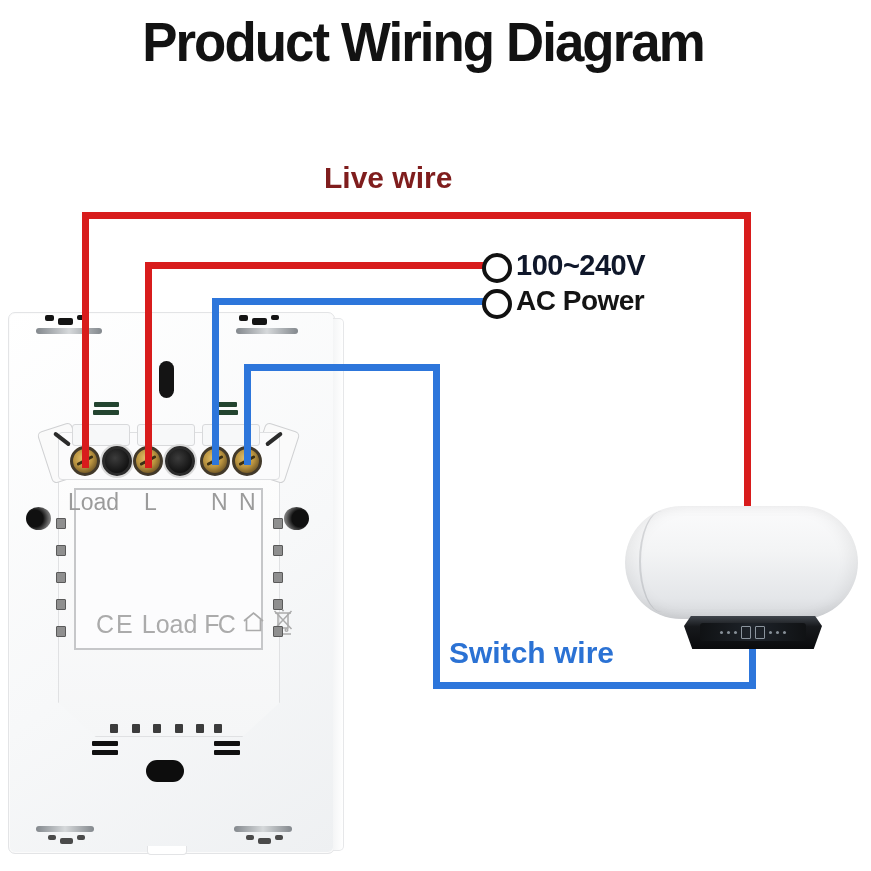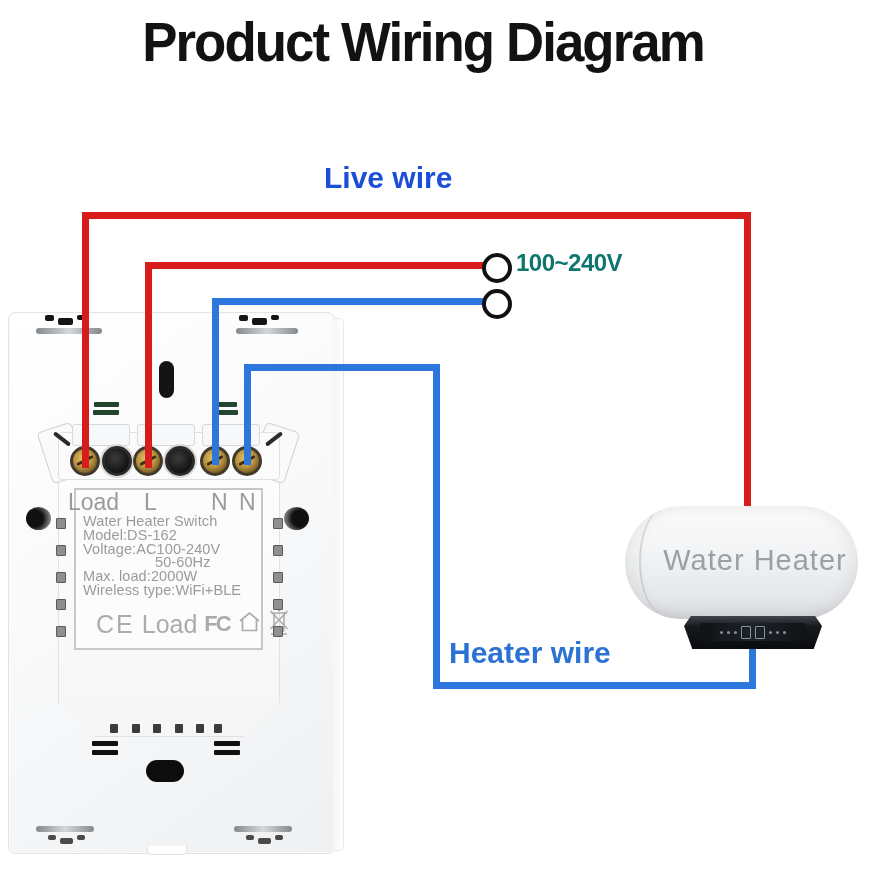--- a/index.html
+++ b/index.html
@@ -3,23 +3,23 @@
 <meta charset="utf-8">
 <style>
   html,body{margin:0;padding:0;background:#ffffff;}
   #stage{position:relative;width:871px;height:871px;background:#ffffff;overflow:hidden;
          font-family:"Liberation Sans","DejaVu Sans",sans-serif;}
   .abs{position:absolute;}
 
   
   #title{left:0;top:10px;width:846px;text-align:center;font-size:55px;font-weight:bold;
          color:#121212;letter-spacing:-2px;transform:scaleX(.96);transform-origin:center;z-index:7;}
-  #live-label{left:324px;top:161px;font-size:30px;font-weight:bold;color:#1d4ed8;z-index:7;}
+  #live-label{left:324px;top:161px;font-size:30px;font-weight:bold;color:#7f1d1d;z-index:7;}
   #neutral-label{left:449px;top:636px;font-size:30px;font-weight:bold;color:#2b72d4;z-index:7;}
-  #pw1{left:516px;top:249px;font-size:24px;font-weight:600;color:#0f766e;letter-spacing:-.5px;z-index:7;}
+  #pw1{left:516px;top:249px;font-size:29px;font-weight:600;color:#0f172a;letter-spacing:-.5px;z-index:7;}
   #pw2{left:516px;top:285px;font-size:28px;font-weight:600;color:#141414;letter-spacing:-.5px;z-index:7;}
   .term-circle{width:22px;height:22px;border:4px solid #111;border-radius:50%;background:#fff;z-index:7;}
   #circle-live{left:482px;top:253px;}
   #circle-neutral{left:482px;top:289px;}
 
   
   .wire{position:absolute;z-index:4;}
   .red{background:#d81c1c;}
   .blue{background:#2d76db;}
   #r-h1{left:82px;top:212px;width:669px;height:7px;}
@@ -80,21 +80,21 @@
   #sc4{left:165px;top:446px;} #sc5{left:200px;top:446px;} #sc6{left:232px;top:446px;}
 
   #label-box{left:74px;top:488px;width:185px;height:158px;border:2px solid #c6c7c9;background:#fcfcfd;z-index:3;}
   .tlabel{top:489px;font-size:23px;color:#9b9b9b;z-index:3;}
   #tl-load{left:68px;} #tl-l{left:144px;} #tl-n1{left:211px;} #tl-n2{left:239px;}
   #spec{left:83px;top:515px;width:172px;font-size:14.5px;line-height:13.8px;color:#9b9b9b;z-index:3;letter-spacing:.1px;}
   #spec .indent{padding-left:72px;}
   #certs{left:80px;top:609px;width:178px;height:30px;display:flex;align-items:center;gap:7px;color:#ababab;z-index:3;}
   #cert-ce{font-size:25px;letter-spacing:2px;margin-left:16px;}
   #cert-rohs{font-size:25px;letter-spacing:0;}
-  #cert-fcc{font-size:22px;font-weight:bold;letter-spacing:-2px;}
+  #cert-fcc{font-size:25px;font-weight:normal;letter-spacing:-2px;}
   .sideclip{width:8px;height:9px;background:#8f8f8f;border:1px solid #5a5a5a;border-radius:1px;z-index:3;}
   .botclip{width:8px;height:9px;background:#3c3c3c;border-radius:1px;z-index:3;top:724px;}
   .bbar{background:#101010;border-radius:1px;height:5px;width:26px;z-index:3;}
   #oval-bottom{left:146px;top:760px;width:38px;height:22px;background:#0d0d0d;border-radius:11px;z-index:2;}
   #notch{left:147px;top:846px;width:38px;height:8px;background:#fff;border:1px solid #e3e4e6;border-top:none;
          border-radius:0 0 4px 4px;z-index:2;}
 
   
   #heater{left:625px;top:506px;width:233px;height:113px;border-radius:57px;z-index:5;
           background:linear-gradient(180deg,#fbfbfc 0%,#f3f4f5 40%,#e4e6e9 82%,#d4d6d9 100%);
@@ -126,24 +126,25 @@
   <div class="wire red" id="r-v2"></div>
   <div class="wire blue" id="b-h1"></div>
   <div class="wire blue" id="b-v1"></div>
   <div class="wire blue" id="b-h2"></div>
   <div class="wire blue" id="b-v2a"></div>
   <div class="wire blue" id="b-v2b"></div>
   <div class="wire blue" id="b-h3"></div>
   <div class="wire blue" id="b-v3"></div>
 
   <div class="abs" id="live-label">Live wire</div>
-  <div class="abs" id="neutral-label">Heater wire</div>
+  <div class="abs" id="neutral-label">Switch wire</div>
   <div class="abs term-circle" id="circle-live"></div>
   <div class="abs term-circle" id="circle-neutral"></div>
   <div class="abs" id="pw1">100~240V</div>
+  <div class="abs" id="pw2">AC Power</div>
 
   <div class="abs" id="plate"></div>
   <div class="abs" id="plate-side"></div>
 
   <div class="abs slot" id="slot-tl"></div>
   <div class="abs slot" id="slot-tr"></div>
   <div class="abs slot" id="slot-bl"></div>
   <div class="abs slot" id="slot-br"></div>
 
   <div class="abs clipmark" style="left:45px;top:315px;width:9px;height:6px;"></div>
@@ -177,28 +178,20 @@
   <div class="abs screw empty" id="sc4"></div>
   <div class="abs screw wired" id="sc5"></div>
   <div class="abs screw wired" id="sc6"></div>
 
   <div class="abs" id="label-box"></div>
   <div class="abs tlabel" id="tl-load">Load</div>
   <div class="abs tlabel" id="tl-l">L</div>
   <div class="abs tlabel" id="tl-n1">N</div>
   <div class="abs tlabel" id="tl-n2">N</div>
 
-  <div class="abs" id="spec">
-    <div>Water Heater Switch</div>
-    <div>Model:DS-162</div>
-    <div>Voltage:AC100-240V</div>
-    <div class="indent">50-60Hz</div>
-    <div>Max. load:2000W</div>
-    <div>Wireless type:WiFi+BLE</div>
-  </div>
 
   <div class="abs" id="certs">
     <span id="cert-ce">CE</span>
     <span id="cert-rohs">Load</span>
     <span id="cert-fcc">FC</span>
     <span>
       <svg width="25" height="24" viewBox="0 0 24 24" fill="none" stroke="#ababab" stroke-width="1.7">
         <path d="M2.5 11 L12 3 L21.5 11"></path>
           <path d="M5 9.5 V20.5 H19 V9.5"></path>
       </svg>
@@ -243,21 +236,20 @@
   <div class="abs" id="notch"></div>
 
   <div class="abs clipmark light" style="left:48px;top:835px;width:8px;height:5px;"></div>
   <div class="abs clipmark light" style="left:60px;top:838px;width:13px;height:6px;"></div>
   <div class="abs clipmark light" style="left:77px;top:835px;width:8px;height:5px;"></div>
   <div class="abs clipmark light" style="left:246px;top:835px;width:8px;height:5px;"></div>
   <div class="abs clipmark light" style="left:258px;top:838px;width:13px;height:6px;"></div>
   <div class="abs clipmark light" style="left:275px;top:835px;width:8px;height:5px;"></div>
 
   <div class="abs" id="heater"></div>
-  <div class="abs" id="heater-label">Water Heater</div>
   <div class="abs" id="panel">
     <div id="panel-display">
       <div class="dd"></div>
       <div class="dd"></div>
       <div class="dd"></div>
       <div class="dseg"></div>
       <div class="dseg"></div>
       <div class="dd"></div>
       <div class="dd"></div>
       <div class="dd"></div>

